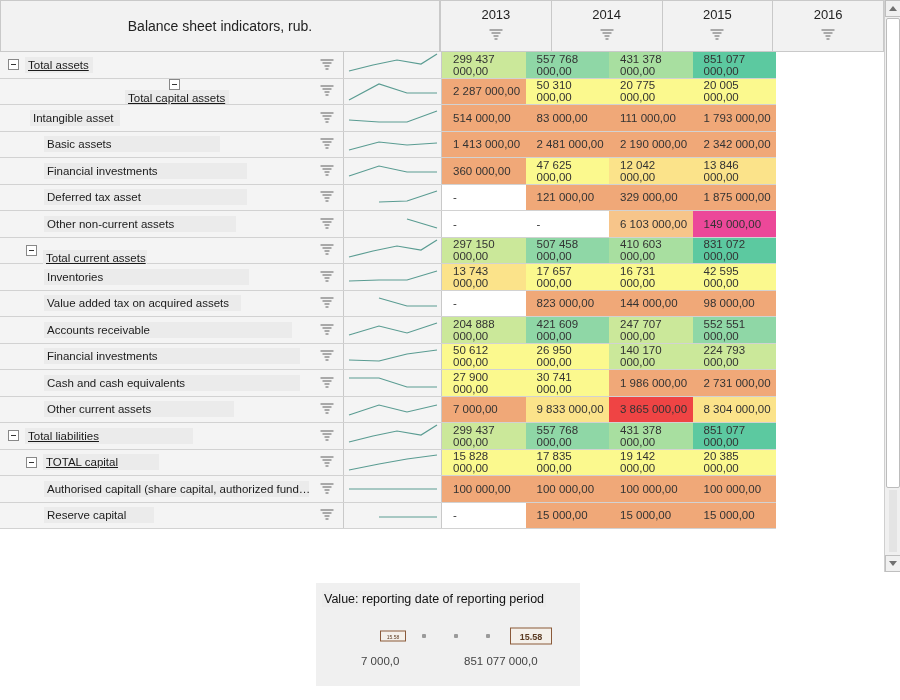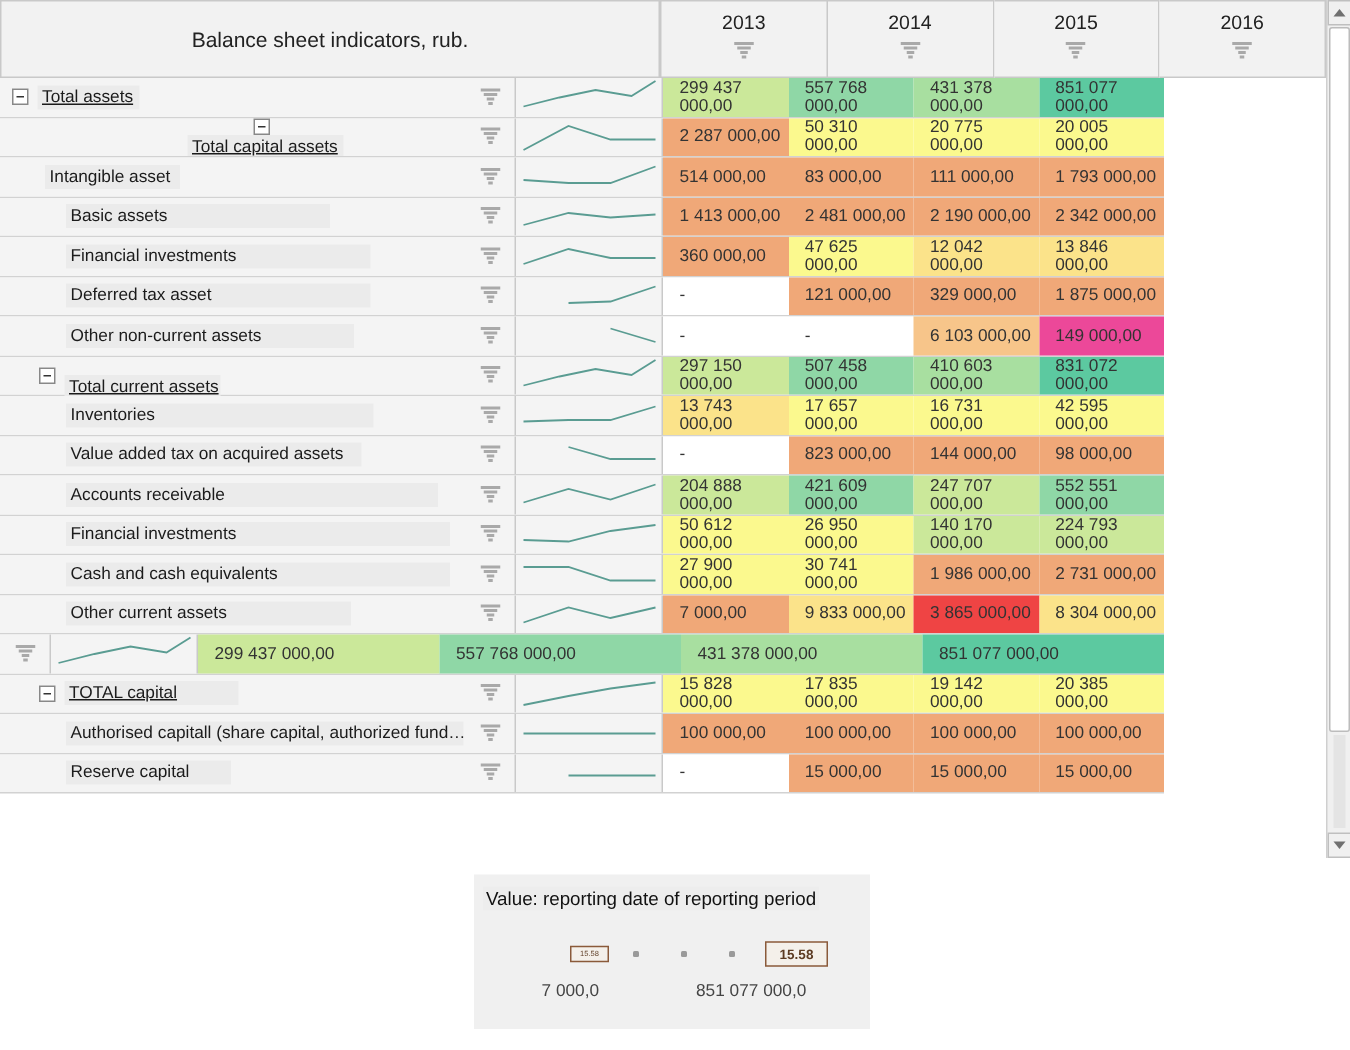--- a/index.html
+++ b/index.html
@@ -585,20 +585,24 @@
           <span>9 833 000,00</span>
         </div>
         <div class="valcell" style="background: #ef4444;">
           <span>3 865 000,00</span>
         </div>
         <div class="valcell" style="background: rgb(251, 227, 138);">
           <span>8 304 000,00</span>
         </div>
       </div>
       <div class="row">
+        <div class="cap" style="padding-left: 8px;">
+          <span class="expander"></span>
+          <span class="lbl link" style="width: 168px;">Total liabilities</span>
+        </div>
         <div class="filtercell">
           <span class="funnel">
             <i class="b1"></i>
             <i class="b2"></i>
             <i class="b3"></i>
             <i class="b4"></i>
           </span>
         </div>
         <div class="sparkcell">
           <svg width="96" height="25" viewBox="0 0 96 25">

